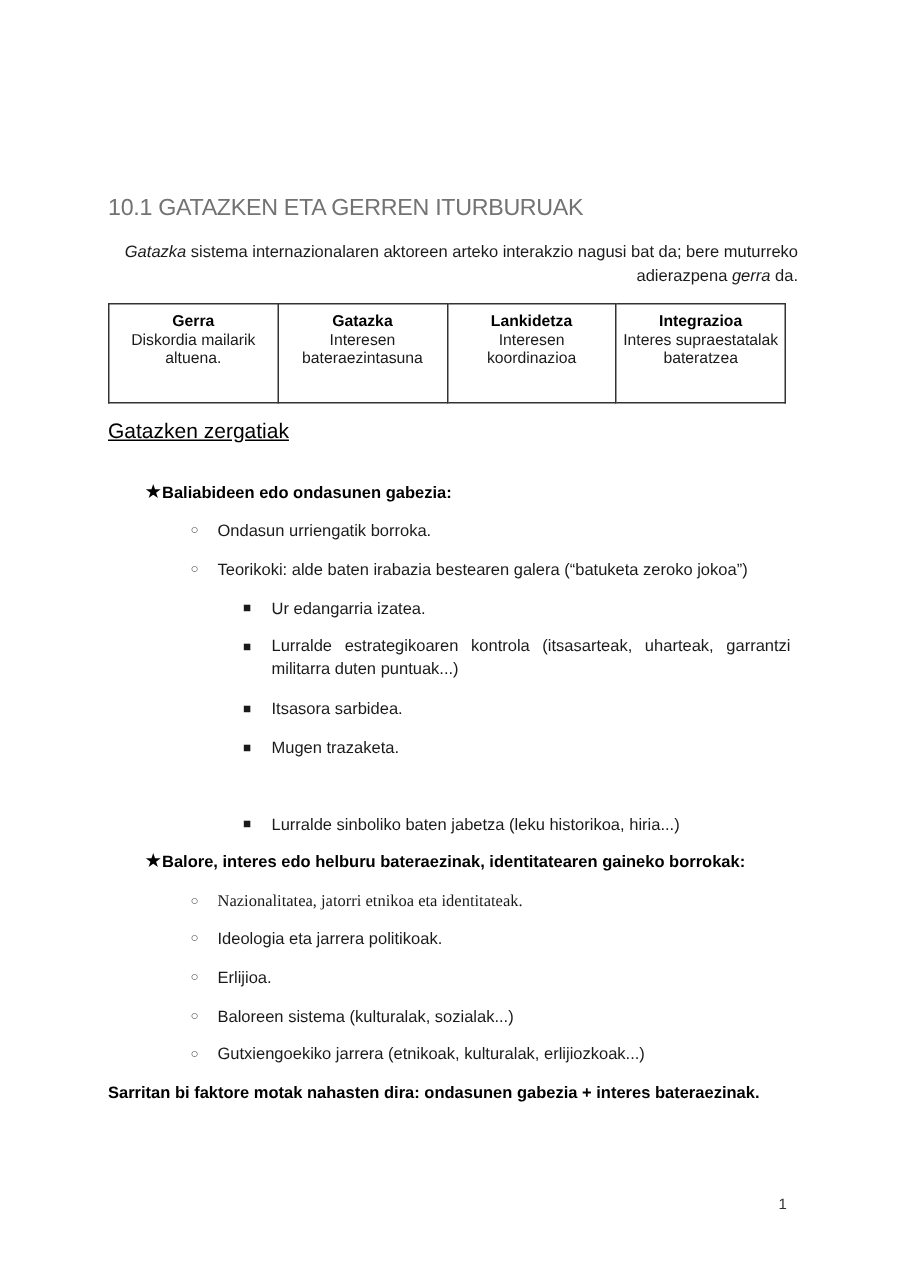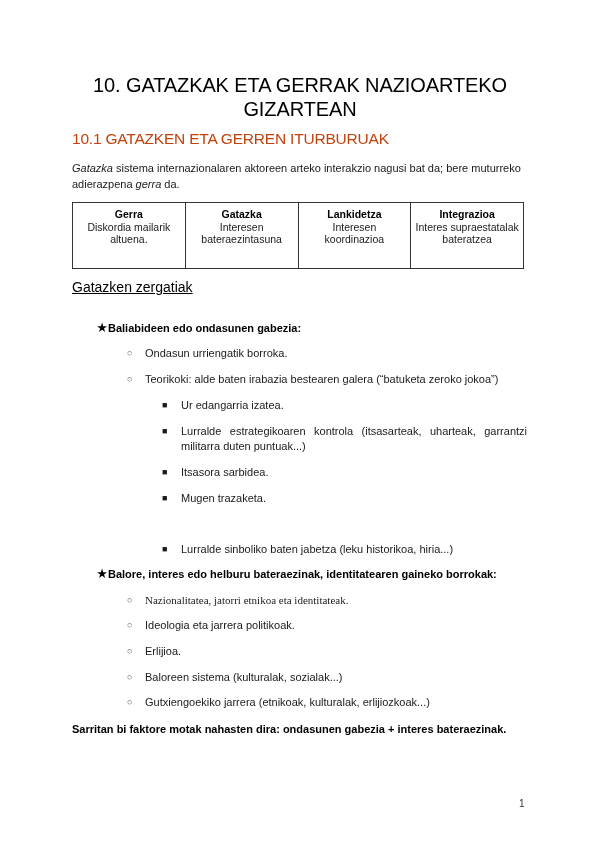--- a/index.html
+++ b/index.html
@@ -32,34 +32,35 @@
       font-weight: normal;
       margin: 0;
       letter-spacing: -0.1px;
     }
     .subtitle {
       position: absolute;
       left: 72px;
       top: 130px;
       font-size: 15.5px;
       line-height: 18px;
-      color: #c2410c;
+      color: #737373;
       margin: 0;
       font-weight: normal;
       letter-spacing: -0.2px;
     }
     .intro {
       position: absolute;
       left: 72px;
       top: 160px;
       width: 460px;
       font-size: 11px;
       line-height: 16px;
       margin: 0;
       color: #1a1a1a;
+      text-align: right;
     }
     .intro em { font-style: italic; }
 
     table.concepts {
       position: absolute;
       left: 72px;
       top: 202px;
       width: 452px;
       height: 67px;
       border-collapse: collapse;
@@ -149,24 +150,20 @@
       font-size: 10px;
       line-height: 12px;
       color: #333;
     }
   </style>
 </head>
 <body>
 
 <div class="page">
 
-  <h1 class="title">
-    <span>10. GATAZKAK ETA GERRAK NAZIOARTEKO</span><br>
-    <span>GIZARTEAN</span>
-  </h1>
 
   <h2 class="subtitle">10.1 GATAZKEN ETA GERREN ITURBURUAK</h2>
 
   <p class="intro">
     <em>Gatazka</em><span> sistema internazionalaren aktoreen arteko interakzio nagusi bat da; bere muturreko adierazpena </span><em>gerra</em><span> da.</span>
   </p>
 
   <table class="concepts">
     <tbody>
         <tr>

